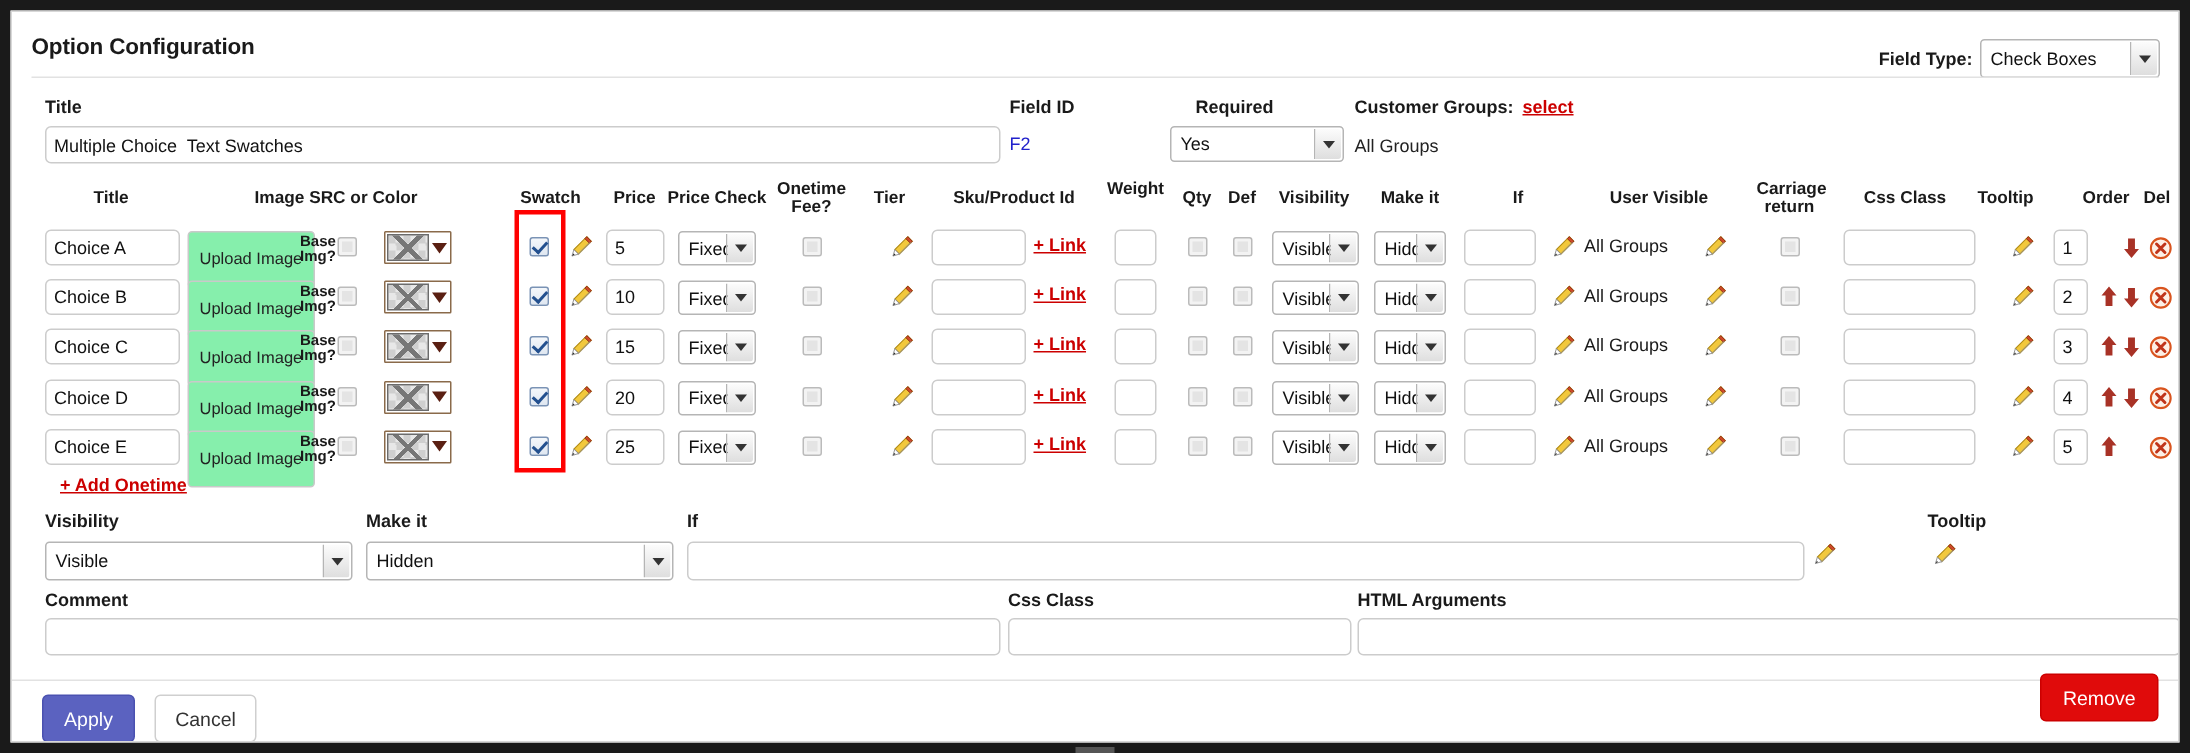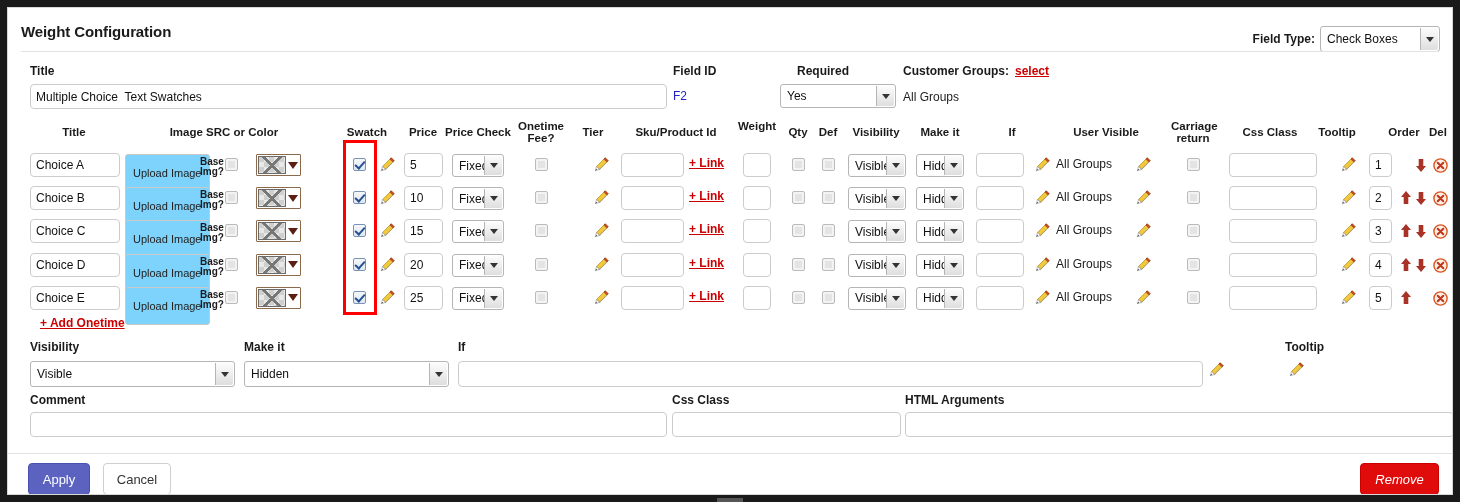--- a/index.html
+++ b/index.html
@@ -150,21 +150,21 @@
   .smallcaret {
     width:0;height:0;
     border-left:5px solid transparent;
     border-right:5px solid transparent;
     border-top:7px solid #5a1f12;
   }
   .upload-btn {
     display:inline-flex;align-items:center;justify-content:center;
     height:38px; padding:0 7px;
     border:1px solid #c9c9c9; border-radius:3px;
-    background:#7dd3fc; font-size:11px; color:#222;
+    background:#86efac; font-size:11px; color:#222;
   }
   .baseimg-lbl { font-size:10px; font-weight:bold; line-height:10px; color:#1a1a1a; }
 
   .link-red {
     font-size:12px; color:#cc0000; text-decoration:underline; font-weight:bold;
   }
   .allgroups { font-size:12px; color:#1a1a1a; }
 
   
   #swatch-highlight {
@@ -204,38 +204,38 @@
     font-family:"Liberation Sans", sans-serif;
   }
   #cancel-button {
     position:absolute; left:95px; top:455px;
     width:68px; height:32px;
     background:#fff; border:1px solid #cfcfcf; border-radius:4px;
     color:#333; font-size:13px;
     display:flex;align-items:center;justify-content:center;
   }
   #remove-button {
-    position:absolute; right:13px; top:455px;
+    position:absolute; right:13px; top:441px;
     width:79px; height:32px;
     background:#e00b0b; border:1px solid #c00; border-radius:4px;
     color:#fff; font-size:13px;
-    display:flex;align-items:center;justify-content:center;font-style:italic;
+    display:flex;align-items:center;justify-content:center;
   }
   .bottom-nub {
     position:absolute; left:50%; transform:translateX(-50%);
     bottom:0px; width:26px; height:4px; background:#555;
   }
 </style>
 </head>
 <body>
 
 <div class="screen">
 <div class="panel">
 
-  <div class="page-title">Weight Configuration</div>
+  <div class="page-title">Option Configuration</div>
 
 
   <div class="fieldtype-wrap">
     <span class="lbl-bold">Field Type:</span>
     <span class="sel tall" style="width:120px;">
       <span>Check Boxes</span>
       <span class="arrowbtn">
             <span class="caret"></span>
           </span>
     </span>

